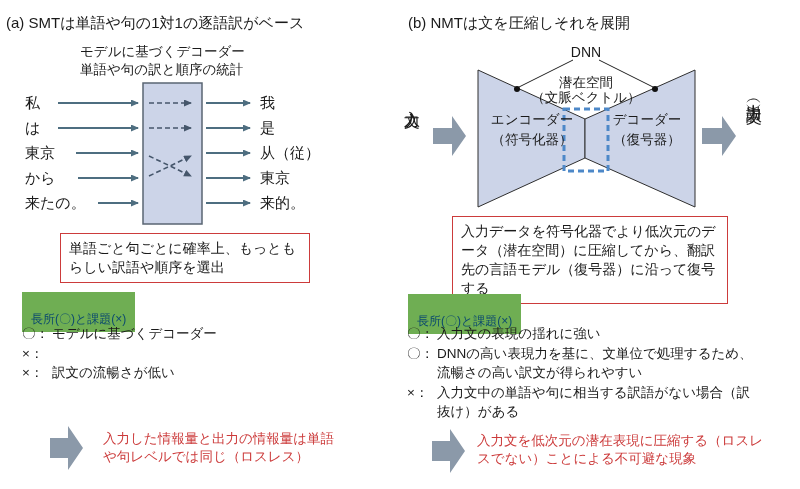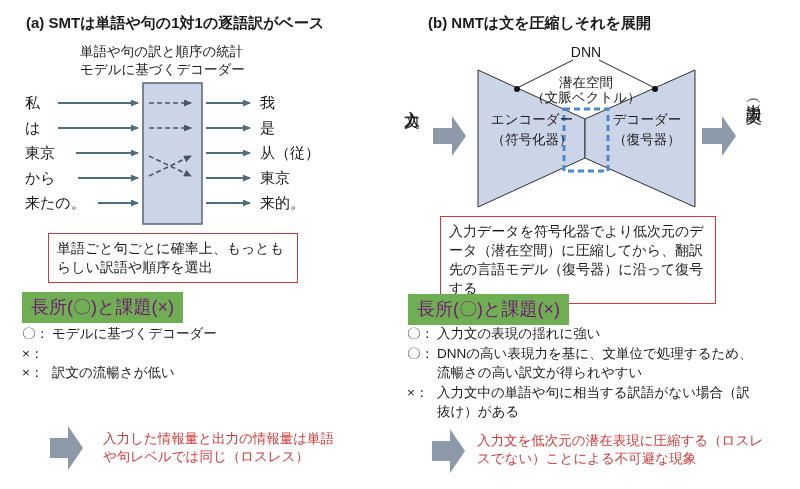--- a/index.html
+++ b/index.html
@@ -3,24 +3,24 @@
 <meta charset="utf-8">
 <style>
   :root{
     --red:#cc3b3b; --green:#6fae53; --box_fill:#ccd4e8; --box_border:#5a6573;
     --arrow:#4e6e80; --arrow_dashed:#45566b; --block_arrow:#8b99a9; --blue_dash:#4d88c8;
   }
   html,body{margin:0;padding:0;background:#fff;}
   .canvas{position:relative;width:800px;height:489px;background:#ffffff;overflow:hidden;
           font-family:"Liberation Sans",sans-serif;color:#1a1a1a;}
   .abs{position:absolute;}
-  .title{font-size:15px;font-weight:bold;white-space:nowrap;margin-left:20px;}
+  .title{font-size:15px;font-weight:normal;white-space:nowrap;}
   .sub{font-size:13.5px;line-height:18px;}
-  .rednote{border:1.5px solid var(--red);padding:5px 8px;font-size:14px;line-height:19px;background:#fff;}
-  .badge{display:inline-block;background:var(--green);color:#701a75;font-size:18px;padding:3px 9px 4px;}
+  .rednote{border:1.5px solid var(--red);padding:5px 8px;font-size:14px;line-height:19px;background:#fff;margin-left:12px;}
+  .badge{display:inline-block;background:var(--green);color:#0c4a6e;font-size:12px;padding:19px 9px 4px;}
   .plist{font-size:13.5px;line-height:19.5px;}
   .pitem{display:flex;align-items:flex-start;}
   .pmark{flex:0 0 30px;}
   .ptext{flex:1;}
   .conclusion{color:var(--red);font-size:13.5px;line-height:18px;}
   .vlabel{writing-mode:vertical-rl;text-orientation:mixed;font-size:16px;line-height:20px;letter-spacing:1px;}
   svg text{font-family:"Liberation Sans",sans-serif;}
   .diag-label{font-size:15px;fill:#1a1a1a;}
   .small-label{font-size:13.5px;fill:#1a1a1a;}
   .dnn-label{font-size:14px;fill:#1a1a1a;}
@@ -38,22 +38,22 @@
 </head>
 <body>
 
 <div class="canvas">
 
   <div>
 
     <div class="abs title" style="left:6px;top:14px;">(a) SMTは単語や句の1対1の逐語訳がベース</div>
 
     <div class="abs sub" style="left:80px;top:43px;">
+      <div>モデルに基づくデコーダー</div>
       <div>単語や句の訳と順序の統計</div>
-      <div>モデルに基づくデコーダー</div>
     </div>
 
     <svg class="abs" style="left:10px;top:78px;" width="362" height="152" viewBox="0 0 362 152">
       <defs>
         <marker id="mSolid" markerUnits="userSpaceOnUse" markerWidth="9" markerHeight="8" refX="7" refY="3.5" orient="auto">
           <path d="M0,0 L8,3.5 L0,7 Z" class="mhead-solid"></path>
         </marker>
         <marker id="mDash" markerUnits="userSpaceOnUse" markerWidth="9" markerHeight="8" refX="7" refY="3.5" orient="auto">
           <path d="M0,0 L8,3.5 L0,7 Z" class="mhead-dash"></path>
         </marker>

